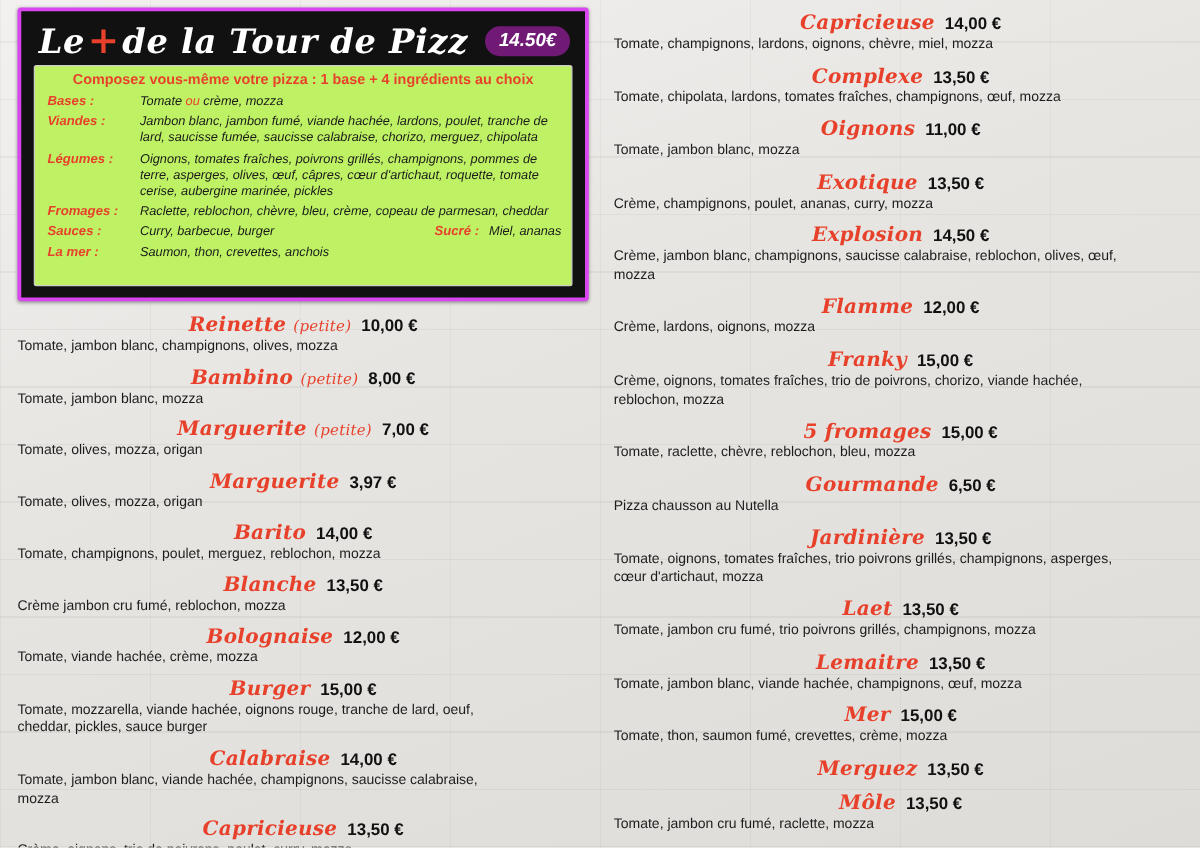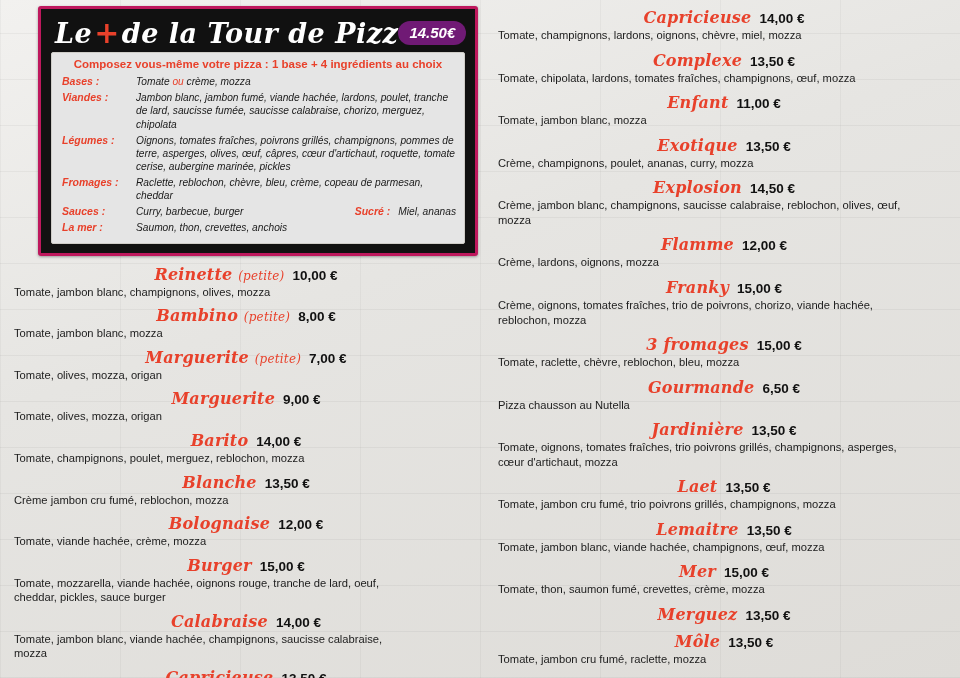--- a/index.html
+++ b/index.html
@@ -32,26 +32,25 @@
   }
   .col {
     box-sizing: border-box;
   }
   .col-left { width: 474px; padding-right: 10px; }
   .col-right { width: 476px; padding-left: 10px; }
 
   
   .promo-box {
     background: #111111;
-    border: 3px solid #be185d;
+    border: 3px solid #d946ef;
     border-radius: 3px;
     padding: 6px 10px 9px 10px;
     position: relative;
     box-shadow: 0 1px 3px rgba(0,0,0,0.35);
-    margin-left: 24px;
   }
   .promo-title-row {
     display: flex;
     align-items: center;
     justify-content: space-between;
     padding: 0 2px 2px 4px;
   }
   .promo-title {
     color: #ffffff;
     font-family: "DejaVu Serif", serif;
@@ -71,24 +70,24 @@
     background: #701a75;
     color: #ffffff;
     font-weight: bold;
     font-size: 15px;
     border-radius: 14px;
     padding: 3px 11px 4px 11px;
     font-style: italic;
     white-space: nowrap;
   }
   .promo-inner {
-    background: #e5e5e5;
+    background: #bef264;
     border: 1px solid #cfcdc8;
     border-radius: 2px;
-    padding: 5px 8px 5px 8px;
+    padding: 5px 8px 16px 8px;
   }
   .compose-line {
     color: #e8412b;
     font-size: 11.5px;
     font-weight: bold;
     text-align: center;
     margin-bottom: 5px;
   }
   .prow {
     display: flex;
@@ -235,21 +234,21 @@
         <div class="item-head">
           <div class="item-name"><span>Marguerite</span> <span class="qual">(petite)</span></div>
           <div class="item-price">7,00 €</div>
         </div>
         <div class="item-desc">Tomate, olives, mozza, origan</div>
       </div>
 
       <div class="item">
         <div class="item-head">
           <div class="item-name"><span>Marguerite</span> <span class="qual"></span></div>
-          <div class="item-price">9,00 €</div>
+          <div class="item-price">3,97 €</div>
         </div>
         <div class="item-desc">Tomate, olives, mozza, origan</div>
       </div>
 
       <div class="item">
         <div class="item-head">
           <div class="item-name"><span>Barito</span> <span class="qual"></span></div>
           <div class="item-price">14,00 €</div>
         </div>
         <div class="item-desc">Tomate, champignons, poulet, merguez, reblochon, mozza</div>
@@ -312,21 +311,21 @@
       <div class="item">
         <div class="item-head">
           <div class="item-name">Complexe</div>
           <div class="item-price">13,50 €</div>
         </div>
         <div class="item-desc">Tomate, chipolata, lardons, tomates fraîches, champignons, œuf, mozza</div>
       </div>
 
       <div class="item">
         <div class="item-head">
-          <div class="item-name">Enfant</div>
+          <div class="item-name">Oignons</div>
           <div class="item-price">11,00 €</div>
         </div>
         <div class="item-desc">Tomate, jambon blanc, mozza</div>
       </div>
 
       <div class="item">
         <div class="item-head">
           <div class="item-name">Exotique</div>
           <div class="item-price">13,50 €</div>
         </div>
@@ -352,21 +351,21 @@
       <div class="item">
         <div class="item-head">
           <div class="item-name">Franky</div>
           <div class="item-price">15,00 €</div>
         </div>
         <div class="item-desc">Crème, oignons, tomates fraîches, trio de poivrons, chorizo, viande hachée, reblochon, mozza</div>
       </div>
 
       <div class="item">
         <div class="item-head">
-          <div class="item-name">3 fromages</div>
+          <div class="item-name">5 fromages</div>
           <div class="item-price">15,00 €</div>
         </div>
         <div class="item-desc">Tomate, raclette, chèvre, reblochon, bleu, mozza</div>
       </div>
 
       <div class="item">
         <div class="item-head">
           <div class="item-name">Gourmande</div>
           <div class="item-price">6,50 €</div>
         </div>

